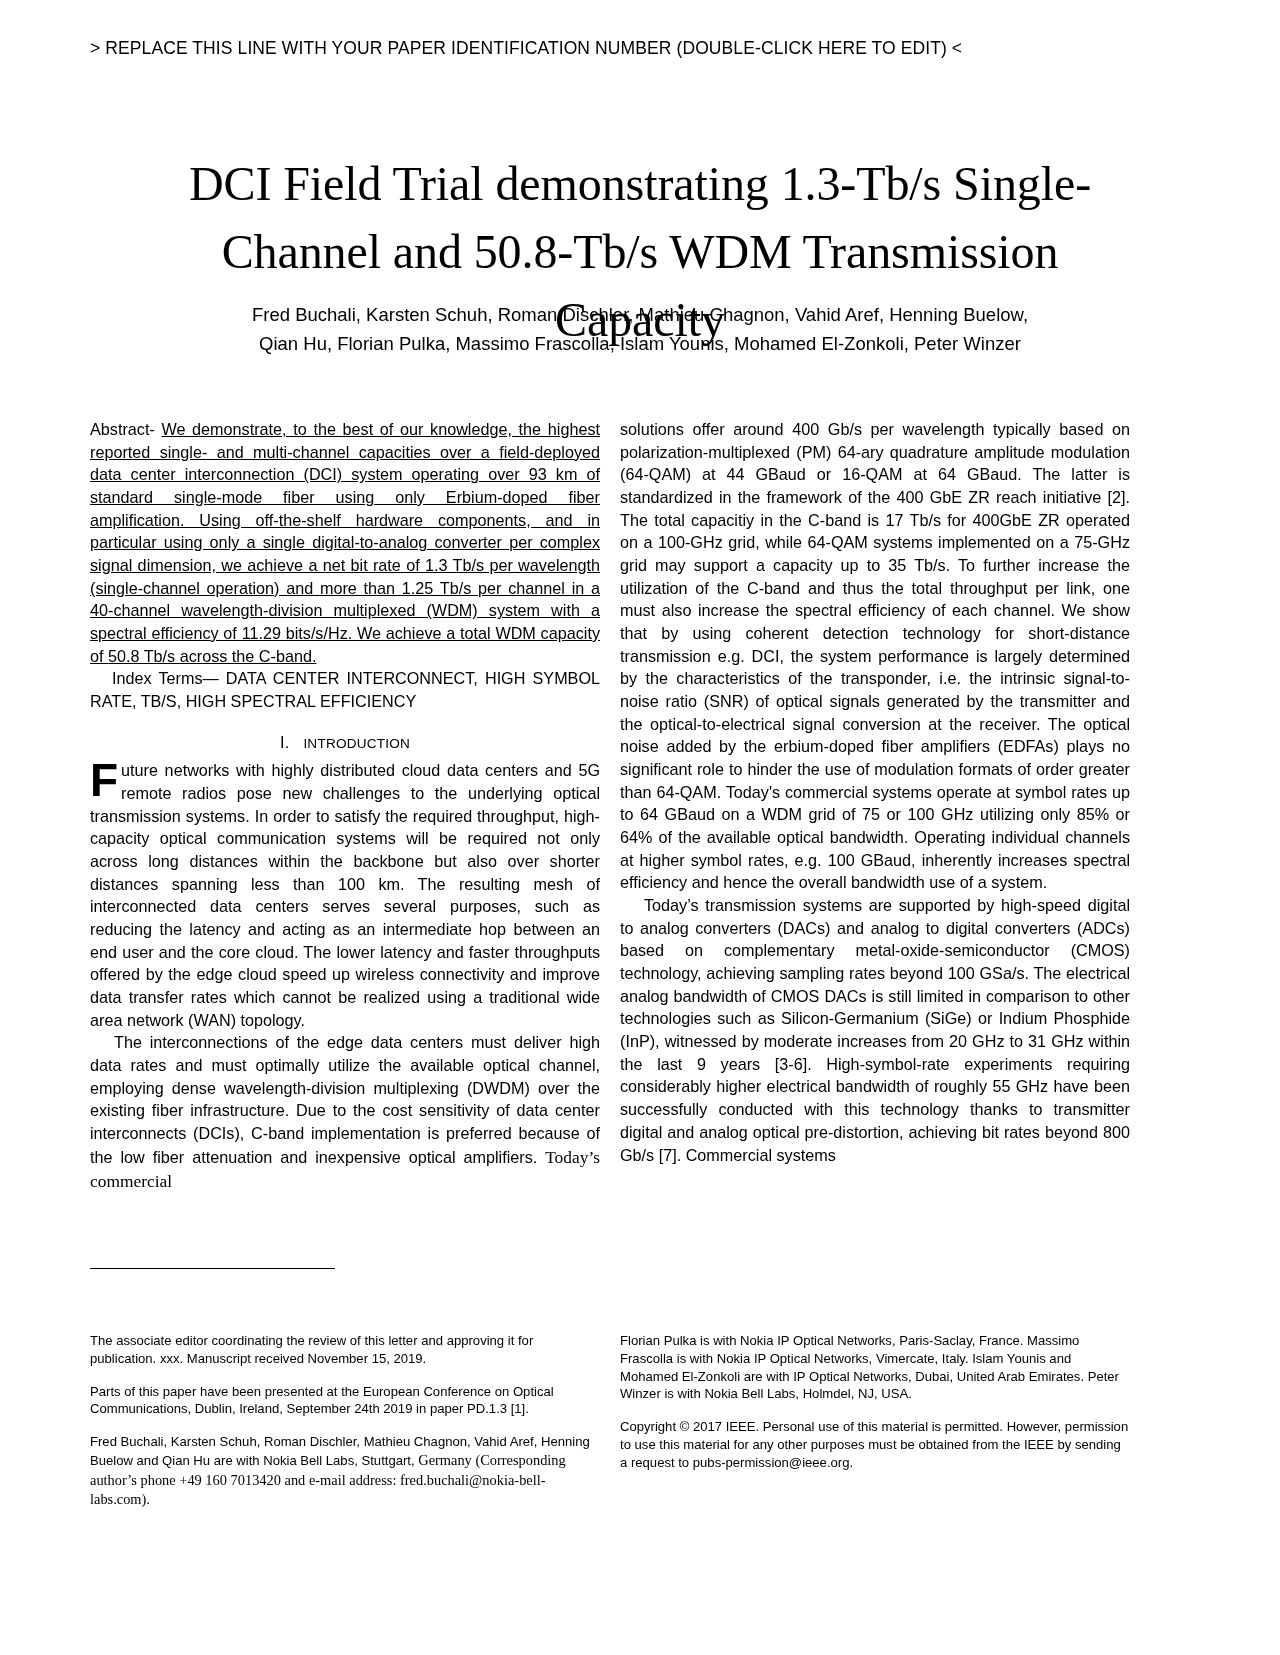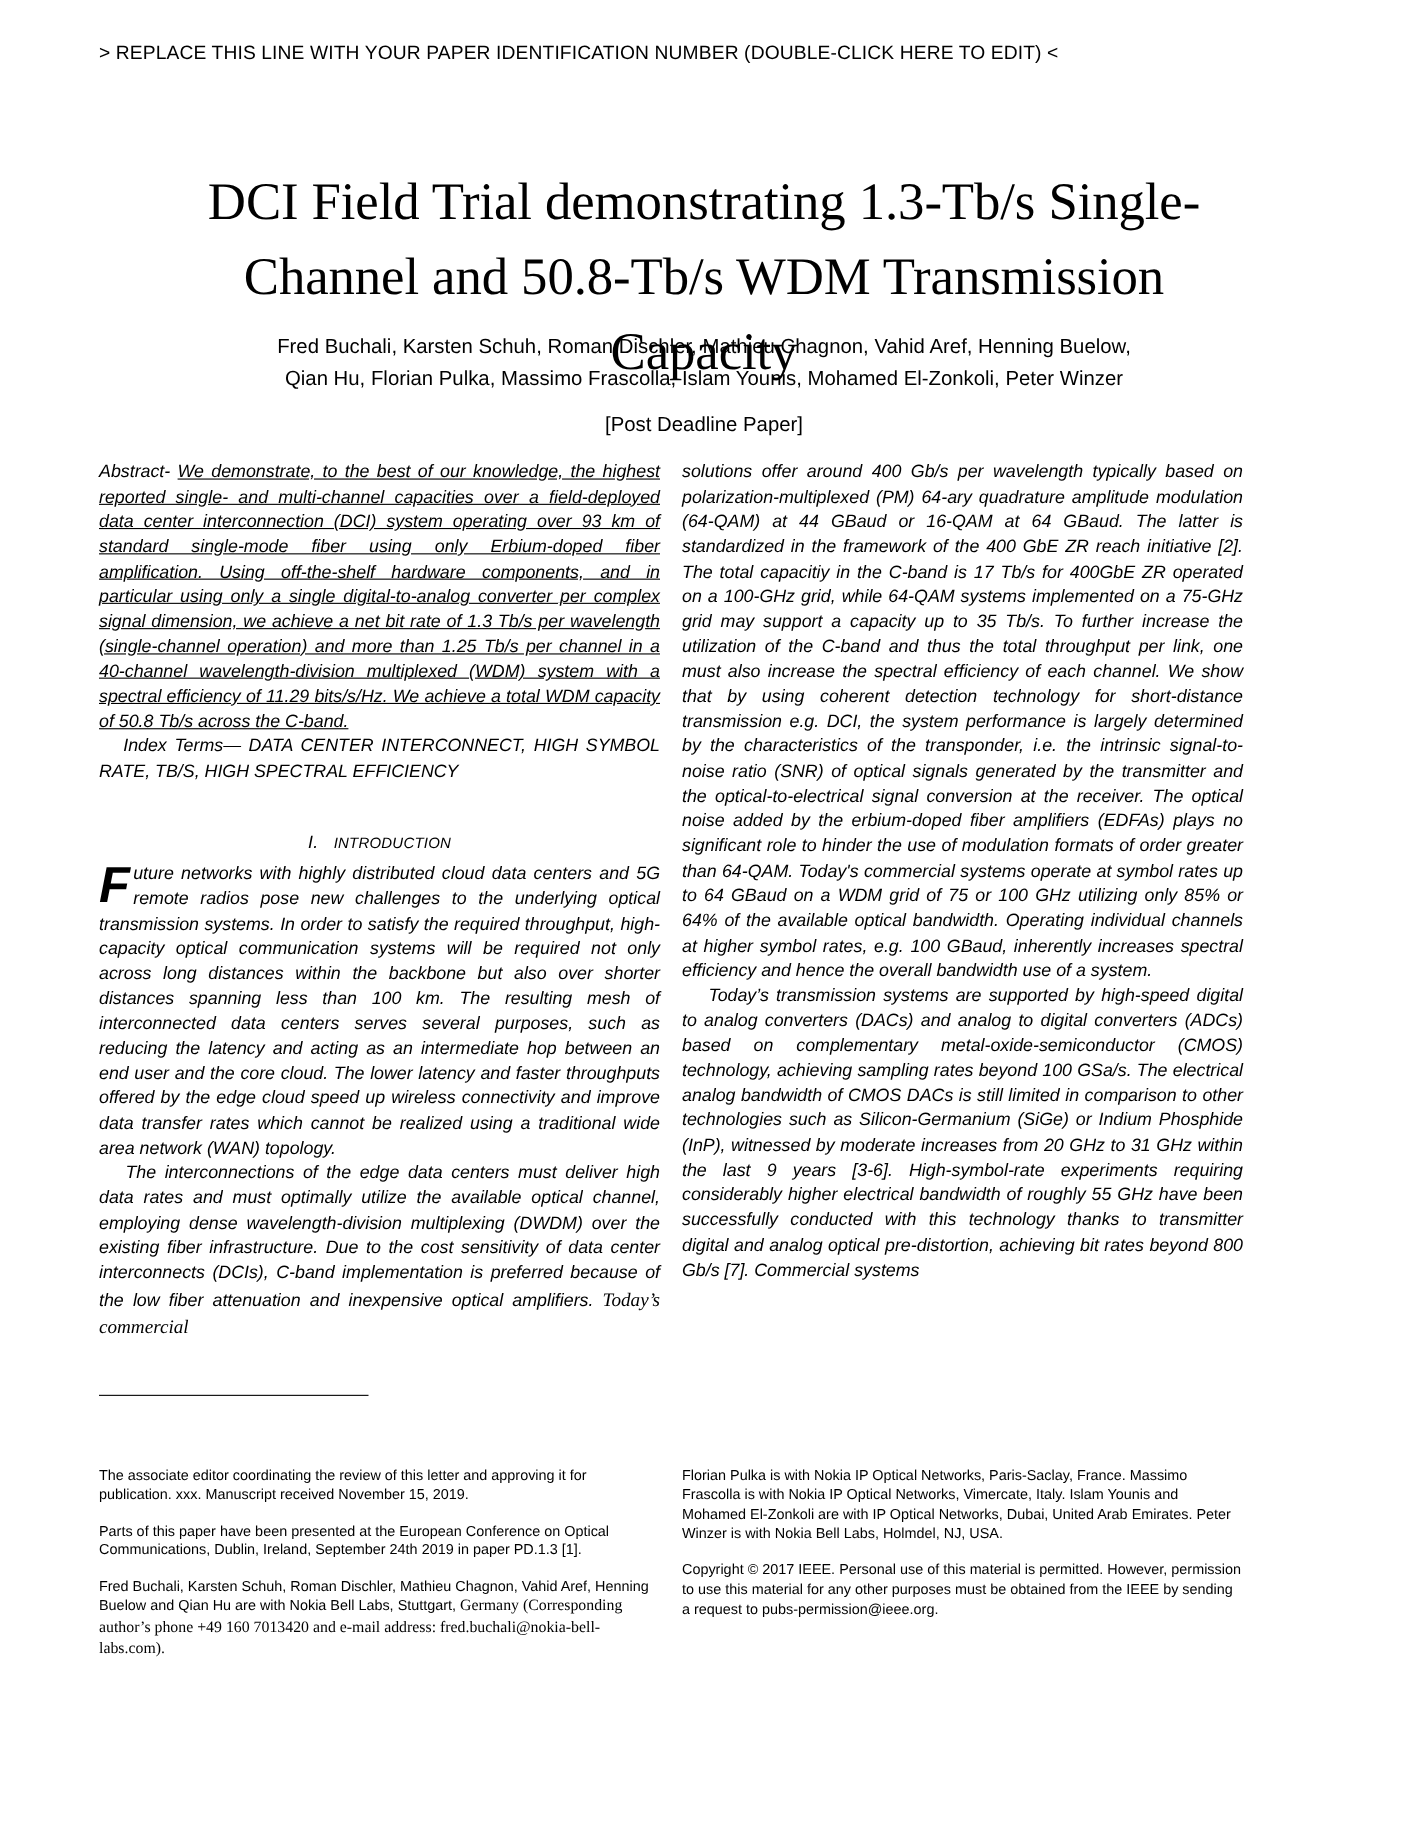--- a/index.html
+++ b/index.html
@@ -65,21 +65,20 @@
   }
 
   
   .col {
     position: absolute;
     top: 418px;
     width: 510px;
     font-size: 16.2px;
     line-height: 1.40;
     text-align: justify;
-    font-style: italic;
   }
   .col-left  { left: 90px; }
   .col-right { left: 620px; }
 
   .abstract {
     text-align: justify;
     margin: 0;
     text-indent: 0;
   }
   .abstract .lead {
@@ -89,21 +88,21 @@
     text-decoration: underline;
   }
 
   .indexterms {
     margin: 0;
     text-indent: 22px;
     text-align: justify;
   }
 
   .sec-head {
-    margin: 42px 0 6px 0;
+    margin: 18px 0 6px 0;
     text-align: center;
     font-size: 16.2px;
     letter-spacing: 0.2px;
   }
   .sec-head .smallcaps {
     font-size: 13.6px;
   }
   .sec-head .numeral {
     margin-right: 14px;
   }
@@ -167,21 +166,20 @@
 
   <div class="running-header">&gt; REPLACE THIS LINE WITH YOUR PAPER IDENTIFICATION NUMBER (DOUBLE-CLICK HERE TO EDIT) &lt;</div>
 
   <h1 class="title">DCI Field Trial demonstrating 1.3-Tb/s Single-Channel and 50.8-Tb/s WDM Transmission Capacity</h1>
 
   <div class="authors">
     <div>Fred Buchali, Karsten Schuh, Roman Dischler, Mathieu Chagnon, Vahid Aref, Henning Buelow,</div>
     <div>Qian Hu, Florian Pulka, Massimo Frascolla, Islam Younis, Mohamed El-Zonkoli, Peter Winzer</div>
   </div>
 
-  <div class="post-deadline">[Post Deadline Paper]</div>
 
   <div class="col col-left">
 
     <p class="abstract"><span class="lead">Abstract- </span><span class="under">We demonstrate, to the best of our knowledge, the highest reported single- and multi-channel capacities over a field-deployed data center interconnection (DCI) system operating over 93 km of standard single-mode fiber using only Erbium-doped fiber amplification. Using off-the-shelf hardware components, and in particular using only a single digital-to-analog converter per complex signal dimension, we achieve a net bit rate of 1.3 Tb/s per wavelength (single-channel operation) and more than 1.25 Tb/s per channel in a 40-channel wavelength-division multiplexed (WDM) system with a spectral efficiency of 11.29 bits/s/Hz. We achieve a total WDM capacity of 50.8 Tb/s across the C-band.</span></p>
 
     <p class="indexterms"><span>Index Terms— </span><span>DATA CENTER INTERCONNECT, HIGH SYMBOL RATE, TB/S, HIGH SPECTRAL EFFICIENCY</span></p>
 
     <div class="sec-head"><span class="numeral">I.</span><span class="smallcaps">INTRODUCTION</span></div>
 
     <p class="body first"><span class="dropcap">F</span><span>uture networks with highly distributed cloud data centers and 5G remote radios pose new challenges to the underlying optical transmission systems. In order to satisfy the required throughput, high-capacity optical communication systems will be required not only across long distances within the backbone but also over shorter distances spanning less than 100 km. The resulting mesh of interconnected data centers serves several purposes, such as reducing the latency and acting as an intermediate hop between an end user and the core cloud. The lower latency and faster throughputs offered by the edge cloud speed up wireless connectivity and improve data transfer rates which cannot be realized using a traditional wide area network (WAN) topology.</span></p>

